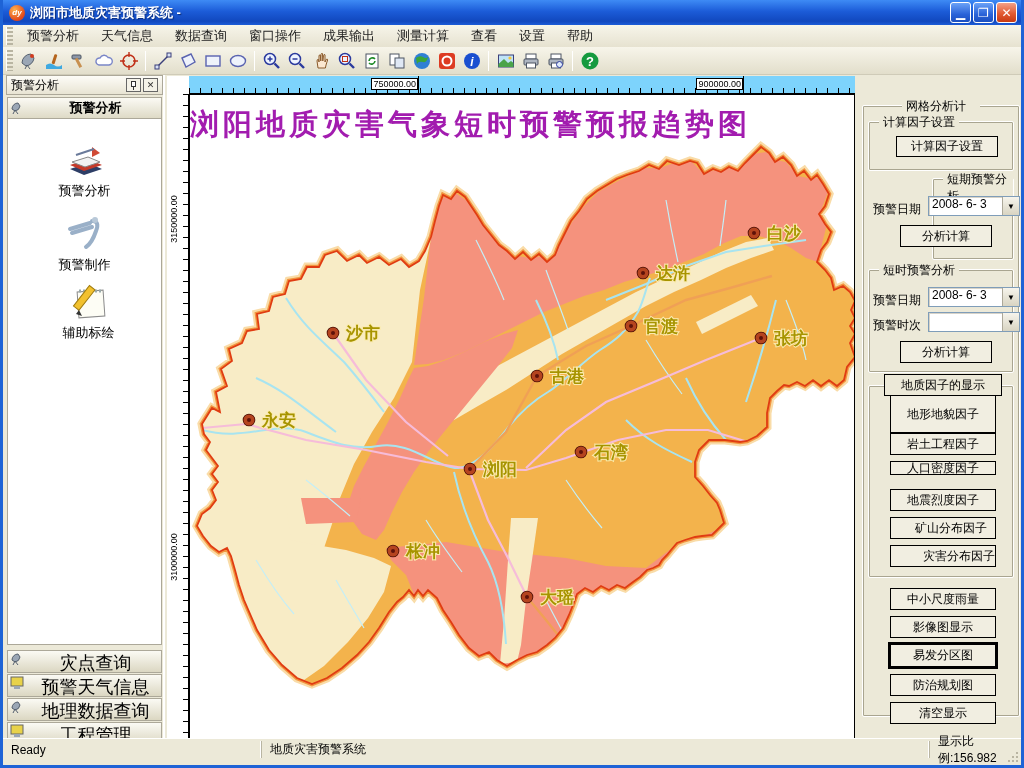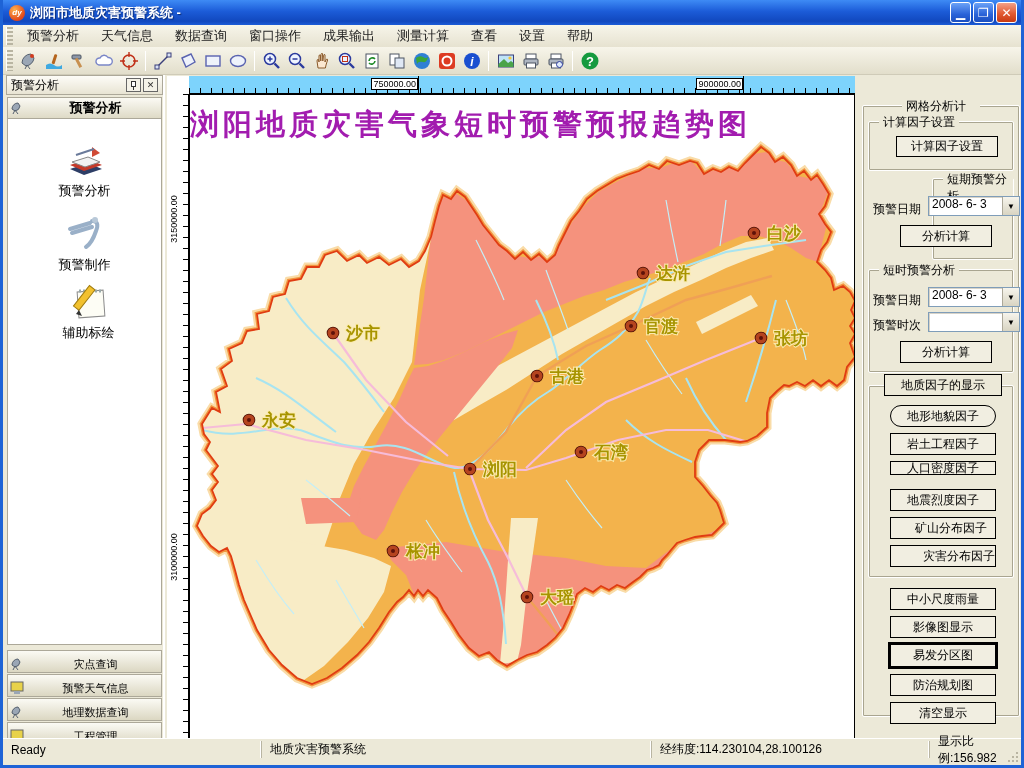--- a/index.html
+++ b/index.html
@@ -39,21 +39,21 @@
     display:flex;align-items:center;justify-content:center;font-size:9px;line-height:1;color:#333;}
   
   .left-panel{position:absolute;left:3px;top:95px;width:157px;bottom:23px;background:#ECE9D8;}
   .lp-header{position:absolute;left:1px;right:1px;top:2px;height:22px;
     background:linear-gradient(180deg,#FBFAF4,#DEDAC6);border:1px solid #ACA899;
     display:flex;align-items:center;font-size:13px;font-weight:bold;}
   .lp-body{position:absolute;left:1px;right:1px;top:24px;bottom:100px;background:#fff;border:1px solid #ACA899;border-top:none;}
   .lp-tool{position:absolute;left:0;right:0;text-align:center;font-size:13px;color:#000;}
   .lp-bottom{position:absolute;left:1px;right:1px;height:23px;
     background:linear-gradient(180deg,#FBFAF4,#DBD7C2);border:1px solid #ACA899;
-    display:flex;align-items:flex-end;font-size:11px;}
+    display:flex;align-items:flex-start;font-size:18px;}
   .lp-bottom .lbl{flex:1;text-align:center;}
   
   .right-panel{position:absolute;left:855px;width:166px;top:75px;bottom:23px;background:#ECE9D8;}
   .groupbox{position:absolute;border:1px solid #fff;outline:1px solid #A9A590;outline-offset:-2px;border-radius:2px;}
   .gb-label{position:absolute;top:-8px;left:10px;background:#ECE9D8;padding:0 4px;font-size:12px;}
   .gb-label.center{left:50%;transform:translateX(-50%);}
   .xbtn{position:absolute;background:#F1EEE1;border:1px solid #000;font-size:12px;
     display:flex;align-items:center;justify-content:center;color:#000;}
   .xbtn.default{border-width:2px;outline:1px solid #000;outline-offset:0;}
   .rp-label{position:absolute;font-size:12px;color:#000;}
@@ -507,38 +507,37 @@
     </div>
     <div class="rp-label" style="left:15px;top:242px;">预警时次</div>
     <div class="combo" style="left:70px;top:237px;width:92px;">
       <span class="val"></span>
       <span class="drop">▼</span>
     </div>
     <div class="xbtn" style="left:42px;top:266px;width:92px;height:22px;">分析计算</div>
 
     <div class="groupbox" style="left:10px;right:10px;top:310px;height:193px;"></div>
     <div class="xbtn" style="left:26px;top:299px;width:118px;height:22px;background:#ECE9D8;">地质因子的显示</div>
-    <div class="xbtn" style="left:32px;top:330px;width:106px;height:22px;border-radius:11px;">地形地貌因子</div>
+    <div class="xbtn" style="left:32px;top:320px;width:106px;height:38px;">地形地貌因子</div>
     <div class="xbtn" style="left:32px;top:358px;width:106px;height:22px;">岩土工程因子</div>
     <div class="xbtn" style="left:32px;top:386px;width:106px;height:14px;">人口密度因子</div>
     <div class="xbtn" style="left:32px;top:414px;width:106px;height:22px;">地震烈度因子</div>
     <div class="xbtn" style="left:32px;top:442px;width:106px;height:22px;padding-left:16px;">矿山分布因子</div>
     <div class="xbtn" style="left:32px;top:470px;width:106px;height:22px;padding-left:32px;">灾害分布因子</div>
 
     <div class="xbtn" style="left:32px;top:513px;width:106px;height:22px;">中小尺度雨量</div>
     <div class="xbtn" style="left:32px;top:541px;width:106px;height:22px;">影像图显示</div>
     <div class="xbtn default" style="left:31px;top:568px;width:108px;height:25px;">易发分区图</div>
     <div class="xbtn" style="left:32px;top:599px;width:106px;height:22px;">防治规划图</div>
     <div class="xbtn" style="left:32px;top:627px;width:106px;height:22px;">清空显示</div>
   </div>
 
   <div class="statusbar">
     <div class="sb-cell" style="left:0;width:258px;border-left:none;box-shadow:none;">Ready</div>
     <div class="sb-cell" style="left:258px;width:390px;">地质灾害预警系统</div>
-    <div class="sb-cell" style="left:648px;width:278px;">经纬度:114.230104,28.100126</div>
     <div class="sb-cell" style="left:926px;width:92px;">显示比例:156.982</div>
     <svg style="position:absolute;right:1px;bottom:4px;" width="13" height="13">
         <g fill="#b9b5a2">
           <rect x="9" y="9" width="2" height="2"></rect>
           <rect x="9" y="5" width="2" height="2"></rect>
           <rect x="5" y="9" width="2" height="2"></rect>
           <rect x="9" y="1" width="2" height="2"></rect>
           <rect x="5" y="5" width="2" height="2"></rect>
           <rect x="1" y="9" width="2" height="2"></rect>
         </g>

